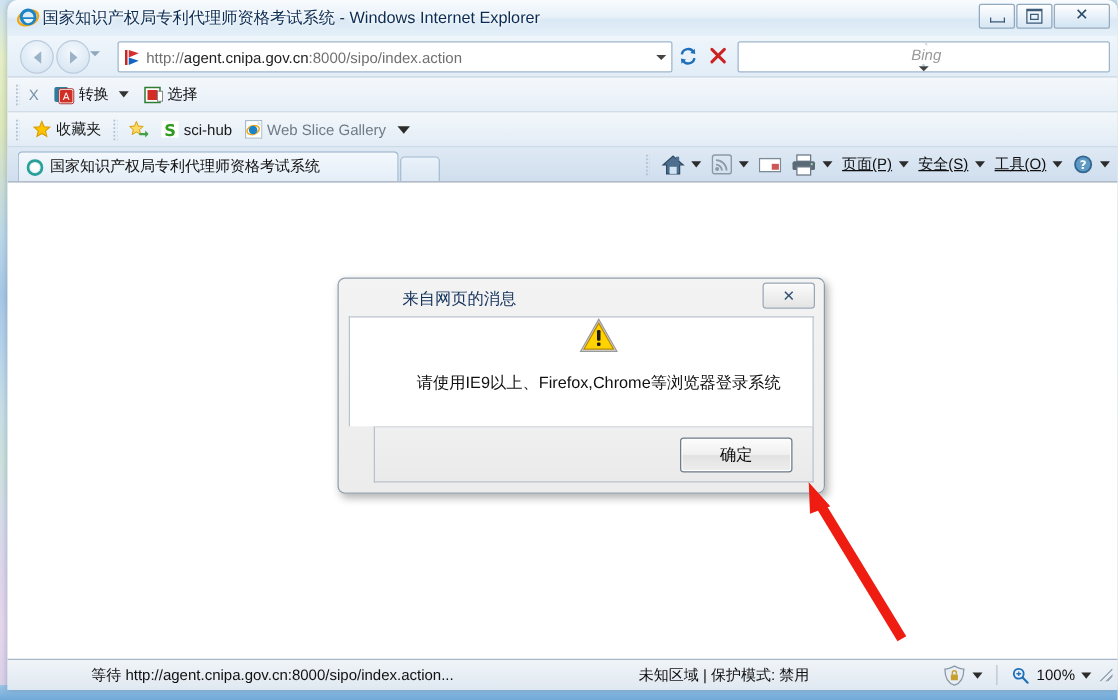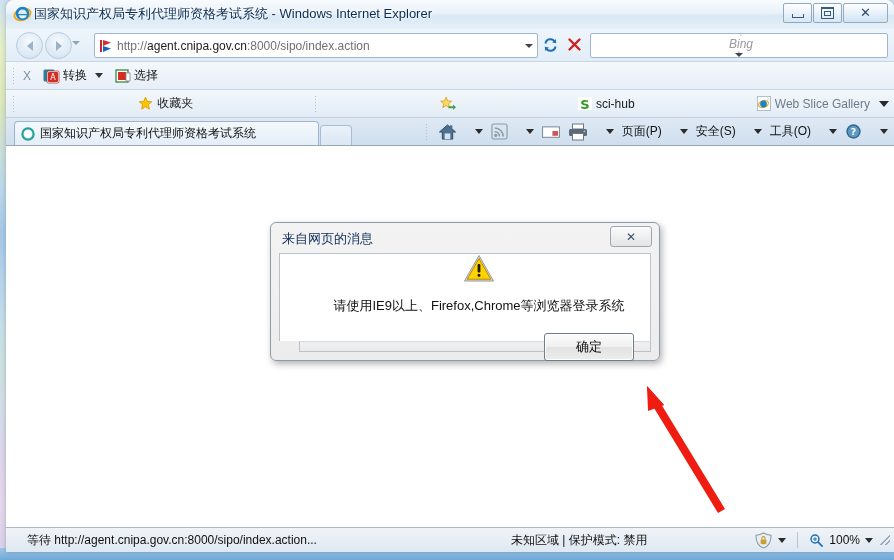--- a/index.html
+++ b/index.html
@@ -277,21 +277,20 @@
   }
 
   
   #fav-bar {
     position: relative;
     height: 27px;
     background: linear-gradient(180deg, #f2f7fb, #e3ecf6);
     border-bottom: 1px solid #c2d3e3;
     display: flex;
     align-items: center;
-    justify-content: space-between;
   }
   .fav-item {
     display: flex;
     align-items: center;
     gap: 4px;
     padding: 1px 5px;
     font-size: 12px;
     color: #1a1a1a;
     cursor: default;
     white-space: nowrap;
@@ -358,26 +357,27 @@
     position: absolute;
     right: 2px;
     top: 1px;
     height: 25px;
     display: flex;
     align-items: center;
   }
   .cmd-item {
     display: flex;
     align-items: center;
-    gap: 18px;
+    gap: 5px;
     padding: 2px 4px;
     font-size: 12px;
     color: #111;
     cursor: default;
     white-space: nowrap;
+    text-decoration: underline;
   }
   .cmd-caret {
     width: 0; height: 0;
     border-left: 4px solid transparent;
     border-right: 4px solid transparent;
     border-top: 5px solid #2b2b2b;
   }
 
   
   #viewport {
@@ -387,26 +387,27 @@
     border-top: 1px solid #9aa8b6;
     overflow: hidden;
   }
 
   
   #dialog {
     position: absolute;
     left: 264px;
     top: 76px;
     width: 390px;
-    height: 139px;
+    height: 173px;
     background: linear-gradient(180deg, #f3f3f3 0%, #ececec 100%);
     border: 1px solid #8d9ba8;
     border-radius: 6px;
     box-shadow: 2px 3px 7px rgba(0,0,0,0.30);
     box-sizing: border-box;
+    padding-left: 40px;
   }
   #dlg-titlebar {
     position: relative;
     height: 30px;
   }
   #dlg-title {
     position: absolute;
     left: 11px;
     top: 7px;
     font-size: 13px;
@@ -499,20 +500,21 @@
     background: linear-gradient(180deg, #f0f4f8, #dfe8f1);
     border-top: 1px solid #a8b8c8;
     display: flex;
     align-items: center;
     font-size: 12px;
     color: #111;
   }
   #status-left {
     padding-left: 21px;
     white-space: nowrap;
+    margin-left: 46px;
   }
   .status-sep {
     width: 1px;
     height: 16px;
     background: #b7c4d1;
     margin: 0 6px;
   }
   #status-zone {
     position: absolute;
     left: 505px;

